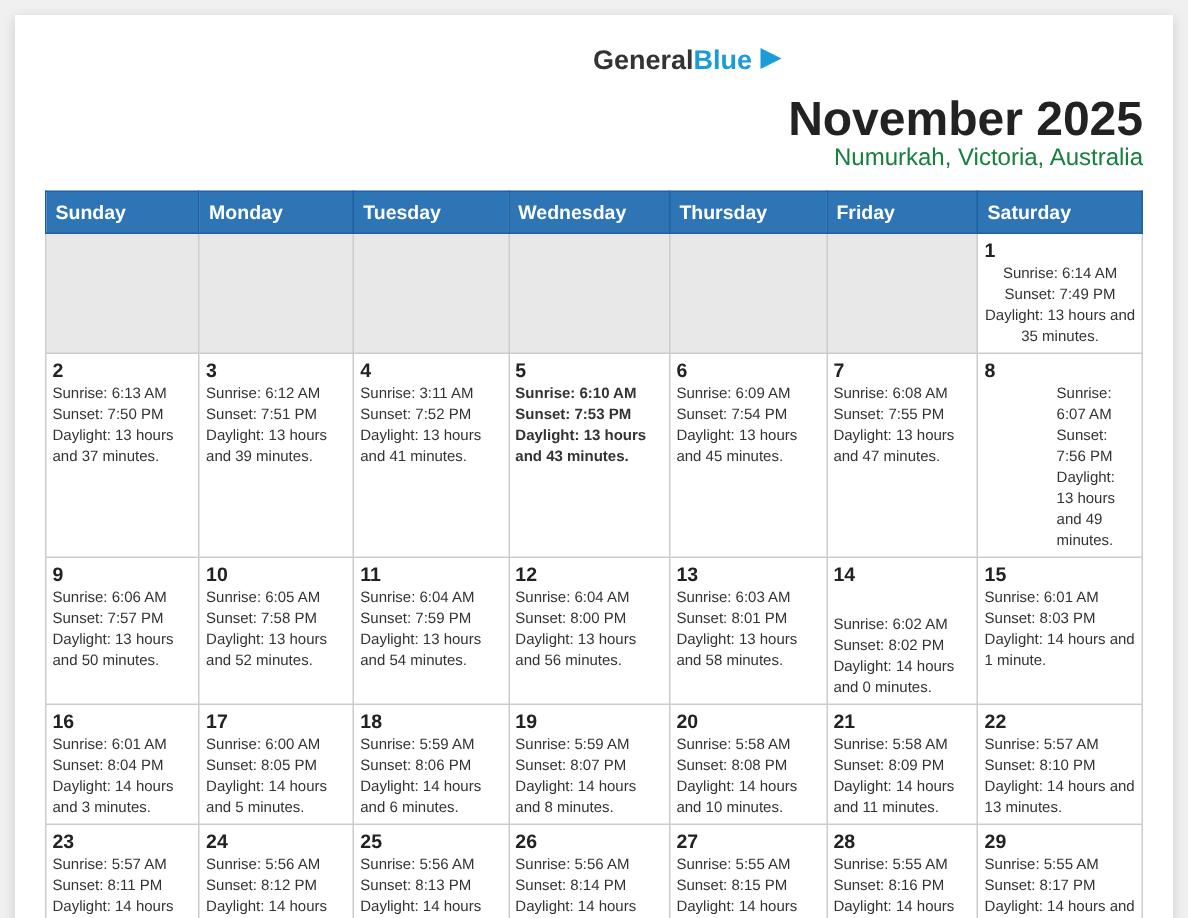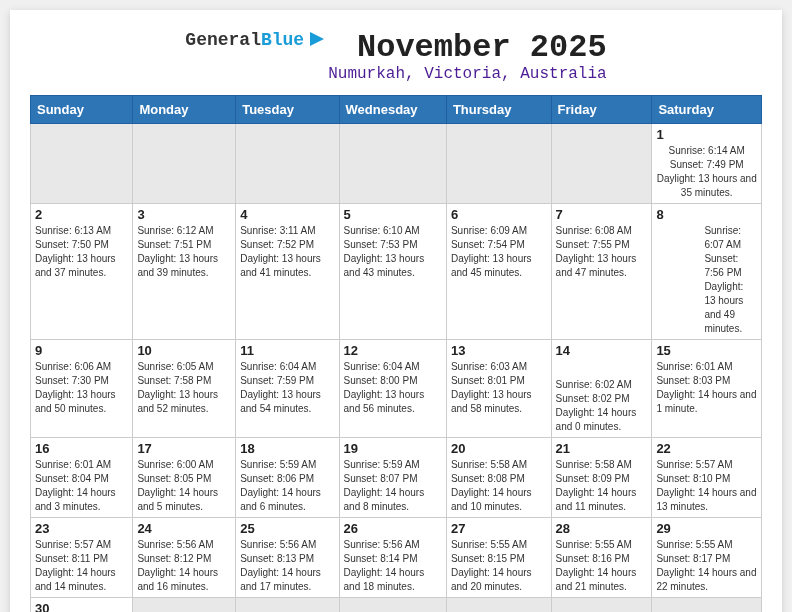--- a/index.html
+++ b/index.html
@@ -14,24 +14,23 @@
     }
     .page {
       background: white;
       width: 792px;
       min-height: 612px;
       padding: 20px 20px 20px 20px;
       box-shadow: 0 2px 8px rgba(0,0,0,0.15);
     }
     .header {
       display: flex;
-      justify-content: center;
+      justify-content: flex-end;
       align-items: flex-start;
       margin-bottom: 12px;
-      font-family: Liberation Mono, monospace;
     }
     .logo {
       display: flex;
       flex-direction: column;
       align-items: flex-start;
     }
     .logo-text {
       font-size: 18px;
       font-weight: bold;
       color: #333;
@@ -41,25 +40,26 @@
       color: #1a9cd8;
     }
     .title-block {
       text-align: right;
     }
     .title-block h1 {
       font-size: 32px;
       font-weight: bold;
       color: #222;
       line-height: 1.1;
+      margin-top: 32px;
     }
     .title-block h2 {
       font-size: 16px;
       font-weight: normal;
-      color: #4c1d95;
+      color: #15803d;
     }
     .calendar {
       width: 100%;
       border-collapse: collapse;
       border: 1px solid #ccc;
     }
     .calendar th {
       background: #2e75b6;
       color: white;
       text-align: left;
@@ -155,21 +155,21 @@
 Daylight: 13 hours and 39 minutes.</div>
           </td>
           <td>
             <div class="day-number">4</div>
             <div class="day-info" style="white-space: pre-line;">Sunrise: 3:11 AM
 Sunset: 7:52 PM
 Daylight: 13 hours and 41 minutes.</div>
           </td>
           <td>
             <div class="day-number">5</div>
-            <div class="day-info" style="white-space: pre-line;">Sunrise: 6:10 AM
+            <div class="day-info" style="white-space: pre-line; font-weight: bold;">Sunrise: 6:10 AM
 Sunset: 7:53 PM
 Daylight: 13 hours and 43 minutes.</div>
           </td>
           <td>
             <div class="day-number">6</div>
             <div class="day-info" style="white-space: pre-line;">Sunrise: 6:09 AM
 Sunset: 7:54 PM
 Daylight: 13 hours and 45 minutes.</div>
           </td>
           <td>
@@ -182,21 +182,21 @@
             <div class="day-number">8</div>
             <div class="day-info" style="white-space: pre-line; margin-left: 48px;">Sunrise: 6:07 AM
 Sunset: 7:56 PM
 Daylight: 13 hours and 49 minutes.</div>
           </td>
         </tr>
         <tr>
           <td>
             <div class="day-number">9</div>
             <div class="day-info" style="white-space: pre-line;">Sunrise: 6:06 AM
-Sunset: 7:30 PM
+Sunset: 7:57 PM
 Daylight: 13 hours and 50 minutes.</div>
           </td>
           <td>
             <div class="day-number">10</div>
             <div class="day-info" style="white-space: pre-line;">Sunrise: 6:05 AM
 Sunset: 7:58 PM
 Daylight: 13 hours and 52 minutes.</div>
           </td>
           <td>
             <div class="day-number">11</div>

